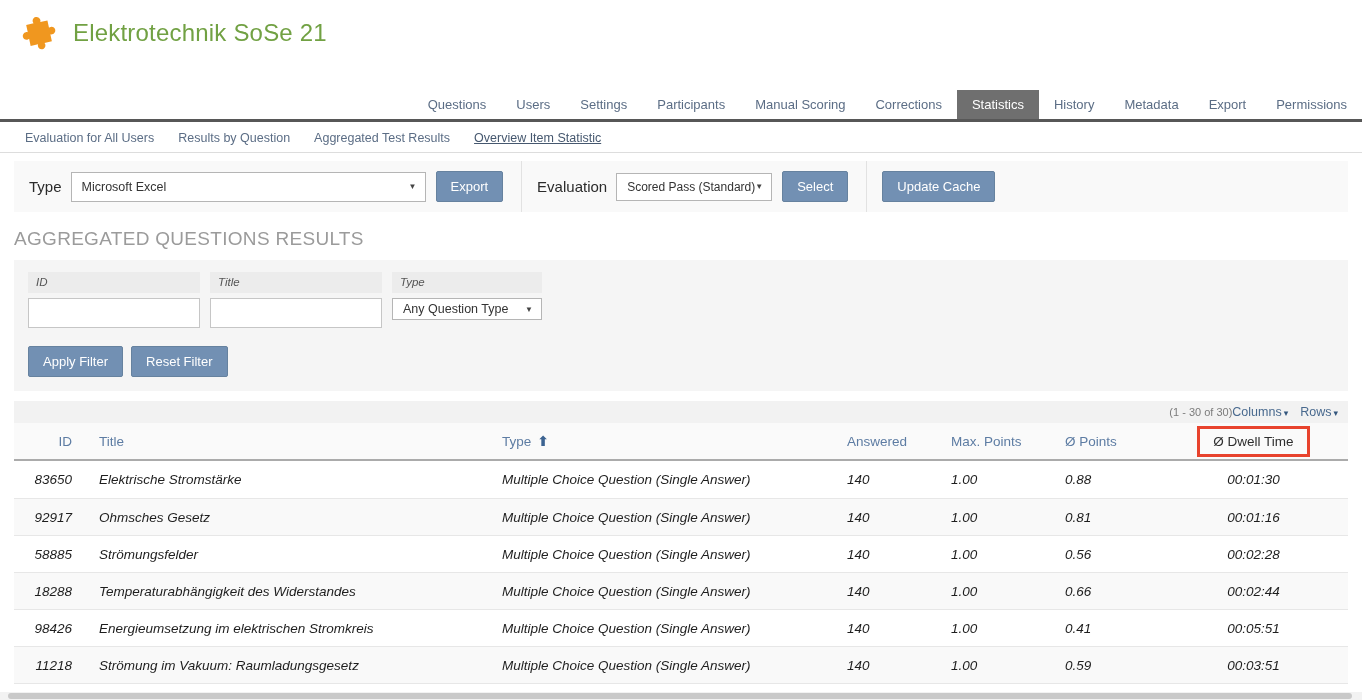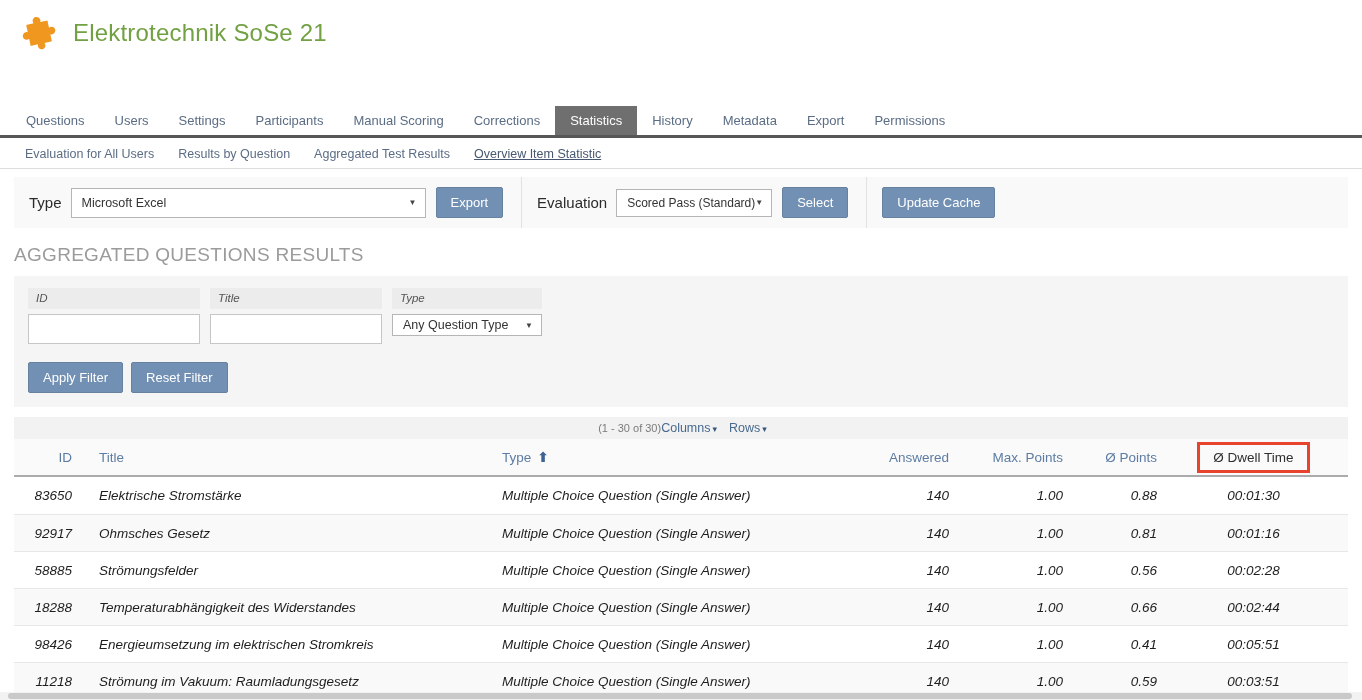--- a/index.html
+++ b/index.html
@@ -11,21 +11,21 @@
     font-family: "Liberation Sans", "DejaVu Sans", sans-serif;
     color: #1e1e1e;
   }
 
   
   .topbar { display: flex; align-items: center; gap: 15px; padding: 13px 0 0 20px; height: 52px; }
   .logo { width: 38px; height: 38px; flex: 0 0 auto; }
   .page-title { font-size: 24px; font-weight: 400; color: #71a143; margin: 0; letter-spacing: 0.2px; }
 
   
-  .tabbar { display: flex; align-items: flex-end; margin-top: 54px; padding-left: 11px; border-bottom: 3px solid #575757; }
+  .tabbar { display: flex; align-items: flex-end; margin-top: 38px; padding-left: 11px; border-bottom: 3px solid #575757; justify-content: flex-end; }
   .tab { padding: 7px 15px; font-size: 13px; line-height: 15px; color: #5b6d85; cursor: pointer; white-space: nowrap; }
   .tab.active { background: #6f6f6f; color: #ffffff; }
 
   
   .subtabbar { display: flex; padding: 4px 0 0 13px; border-bottom: 1px solid #dddddd; }
   .subtab { padding: 5px 12px 7px; font-size: 12.5px; color: #5b6d85; cursor: pointer; white-space: nowrap; }
   .subtab.active { text-decoration: underline; color: #46586f; }
 
   
   .toolbar { margin: 8px 14px 0; background: #f9f9f9; display: flex; align-items: stretch; }
@@ -53,36 +53,36 @@
   .flabel { background: #ececec; font-style: italic; font-size: 11.5px; color: #555;
             padding: 4px 8px; height: 21px; }
   .finput { margin-top: 5px; height: 30px; border: 1px solid #c6c6c6; background: #fff;
             width: 172px; padding: 0 8px; font-size: 13px; font-family: inherit; }
   .w172 { width: 172px; }
   .w150 { width: 150px; }
   .fselect { margin-top: 5px; height: 22px; font-size: 12.5px; }
   .filter-buttons { margin-top: 18px; display: flex; gap: 8px; }
 
   
-  .cmdrow { margin: 10px 14px 0; background: #f2f2f2; display: flex; justify-content: center;
+  .cmdrow { margin: 10px 14px 0; background: #f2f2f2; display: flex; justify-content: flex-end;
             align-items: center; padding: 4px 10px 4px 13px; height: 22px; }
   .range-text { font-size: 11px; color: #7b7b7b; }
   .cmdlinks { display: flex; gap: 12px; }
   .cmdlink { font-size: 12.5px; color: #48698e; cursor: pointer; }
   .cmdlink .dcaret { font-size: 9px; color: #33567d; margin-left: 2px; }
 
   .tablewrap { margin: 0 14px; }
   .grid { display: grid; grid-template-columns: 72px 403px 358px 104px 114px 94px 1fr; align-items: center; }
   .thead { background: #fafafa; border-bottom: 2px solid #ababab; height: 38px;
            color: #5d7ca3; font-size: 13.5px; }
   .th { cursor: pointer; }
   .c-id { text-align: right; padding-right: 14px; }
   .c-title { padding-left: 13px; }
   .c-type { padding-left: 13px; }
-  .c-num { text-align: right; padding-right: 2px; }
+  .c-num { text-align: left; padding-right: 2px; }
   .c-dwell { text-align: center; }
   .sort-arrow { color: #3c6391; font-weight: bold; font-size: 14px; margin-left: 6px; }
   .hlbox { display: inline-block; border: 3px solid #e8432d; padding: 5px 13px; color: #2e2e2e; }
 
   .row { height: 37px; font-size: 13.5px; color: #1e1e1e; background: #ffffff; font-style: italic; }
   .row + .row { border-top: 1px solid #e7e7e7; }
   .row.alt { background: #f9f9f9; }
 
   
   .hscrollbar { position: fixed; left: 0; right: 0; bottom: 0; height: 8px; background: #f2f2f2; }

